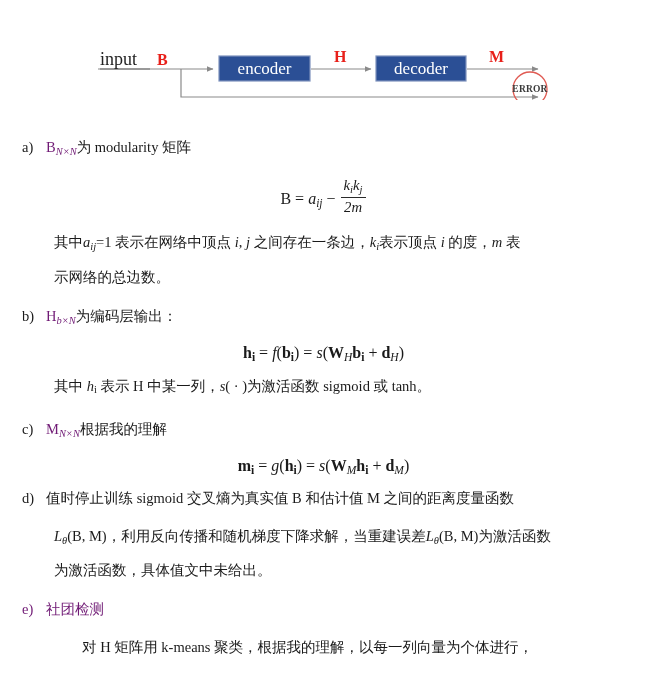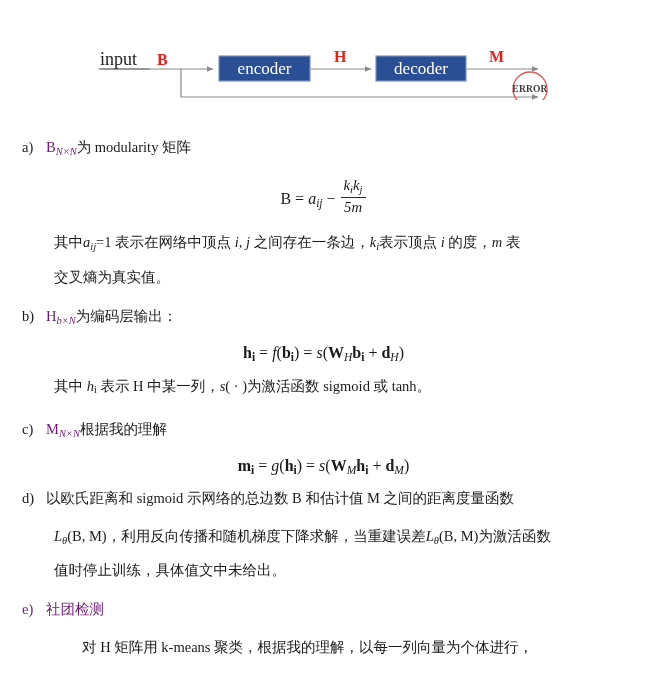--- a/index.html
+++ b/index.html
@@ -185,27 +185,27 @@
       <span class="red mono-sym"><span>B</span><span class="sub">N×N</span></span><span>为 modularity 矩阵</span>
     </div>
 
     <div class="eq eq-a eq-serif">
       <span>B</span>
       <span>=</span>
       <span class="it">a</span><span class="sub it">ij</span>
       <span>−</span>
       <span class="frac">
         <span class="num"><span>k</span><span class="sub">i</span><span>k</span><span class="sub">j</span></span>
-        <span class="den">5m</span>
+        <span class="den">2m</span>
       </span>
     </div>
 
     <p class="para">
       <span>其中<span class="it">a</span><span class="sub it">ij</span>=1 表示在网络中顶点 <span class="it">i</span>, <span class="it">j</span> 之间存在一条边，<span class="it">k</span><span class="sub it">i</span>表示顶点 <span class="it">i</span> 的度，<span class="it">m</span> 表</span><br>
-      <span>交叉熵为真实值。</span>
+      <span>示网络的总边数。</span>
     </p>
 
     <div class="item">
       <span class="marker">b)</span>
       <span class="red mono-sym"><span>H</span><span class="sub">b×N</span></span><span>为编码层输出：</span>
     </div>
 
     <div class="eq eq-serif">
       <span class="bi">h</span><span class="sub-up bi">i</span>
       <span>=</span>
@@ -230,26 +230,26 @@
       <span>=</span>
       <span class="it">g</span><span>(</span><span class="bi">h</span><span class="sub-up bi">i</span><span>)</span>
       <span>=</span>
       <span class="it">s</span><span>(</span><span class="bi">W</span><span class="sub it">M</span><span class="bi">h</span><span class="sub-up bi">i</span>
       <span>+</span>
       <span class="bi">d</span><span class="sub it">M</span><span>)</span>
     </div>
 
     <div class="item">
       <span class="marker">d)</span>
-      <span>以欧氏距离和 sigmoid 示网络的总边数 B 和估计值 M 之间的距离度量函数</span>
+      <span>值时停止训练 sigmoid 交叉熵为真实值 B 和估计值 M 之间的距离度量函数</span>
     </div>
 
     <p class="para">
       <span><span class="it">L</span><span class="sub it">θ</span><span>(B, M)，利用反向传播和随机梯度下降求解，当重建误差</span><span class="it">L</span><span class="sub it">θ</span><span>(B, M)为激活函数</span></span><br>
-      <span>值时停止训练，具体值文中未给出。</span>
+      <span>为激活函数，具体值文中未给出。</span>
     </p>
 
     <div class="item">
       <span class="marker red">e)</span>
       <span class="red">社团检测</span>
     </div>
 
     <p class="para indent-first">
       <span>对 H 矩阵用 k-means 聚类，根据我的理解，以每一列向量为个体进行，</span>
     </p>

